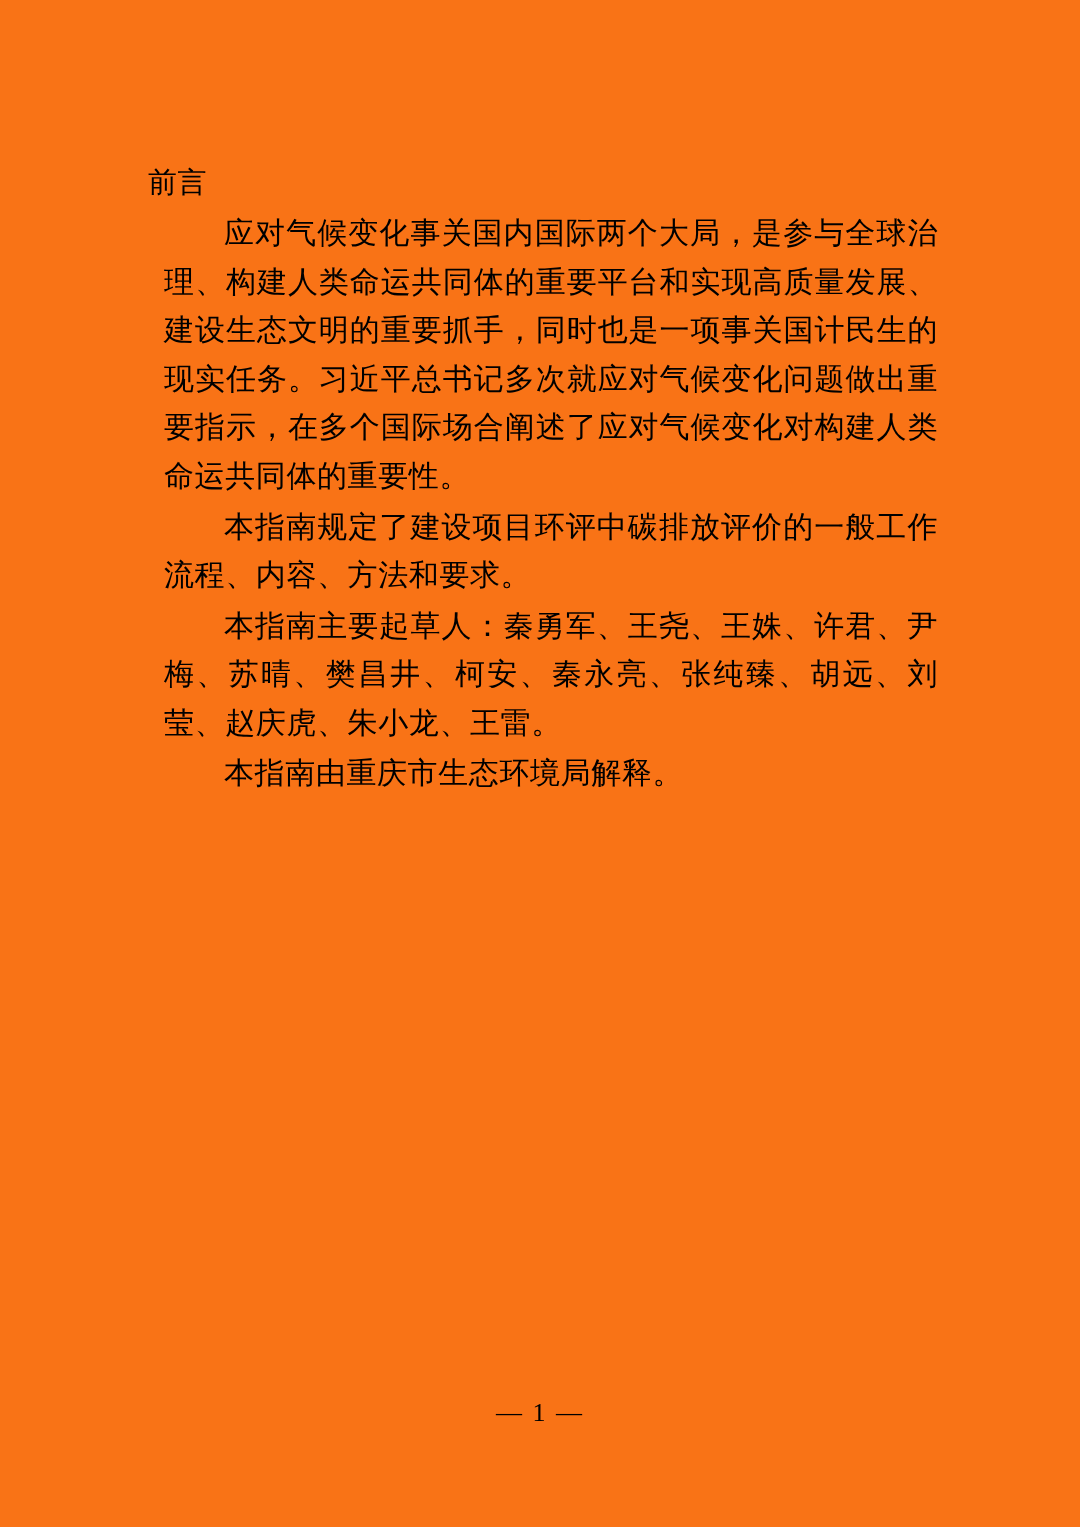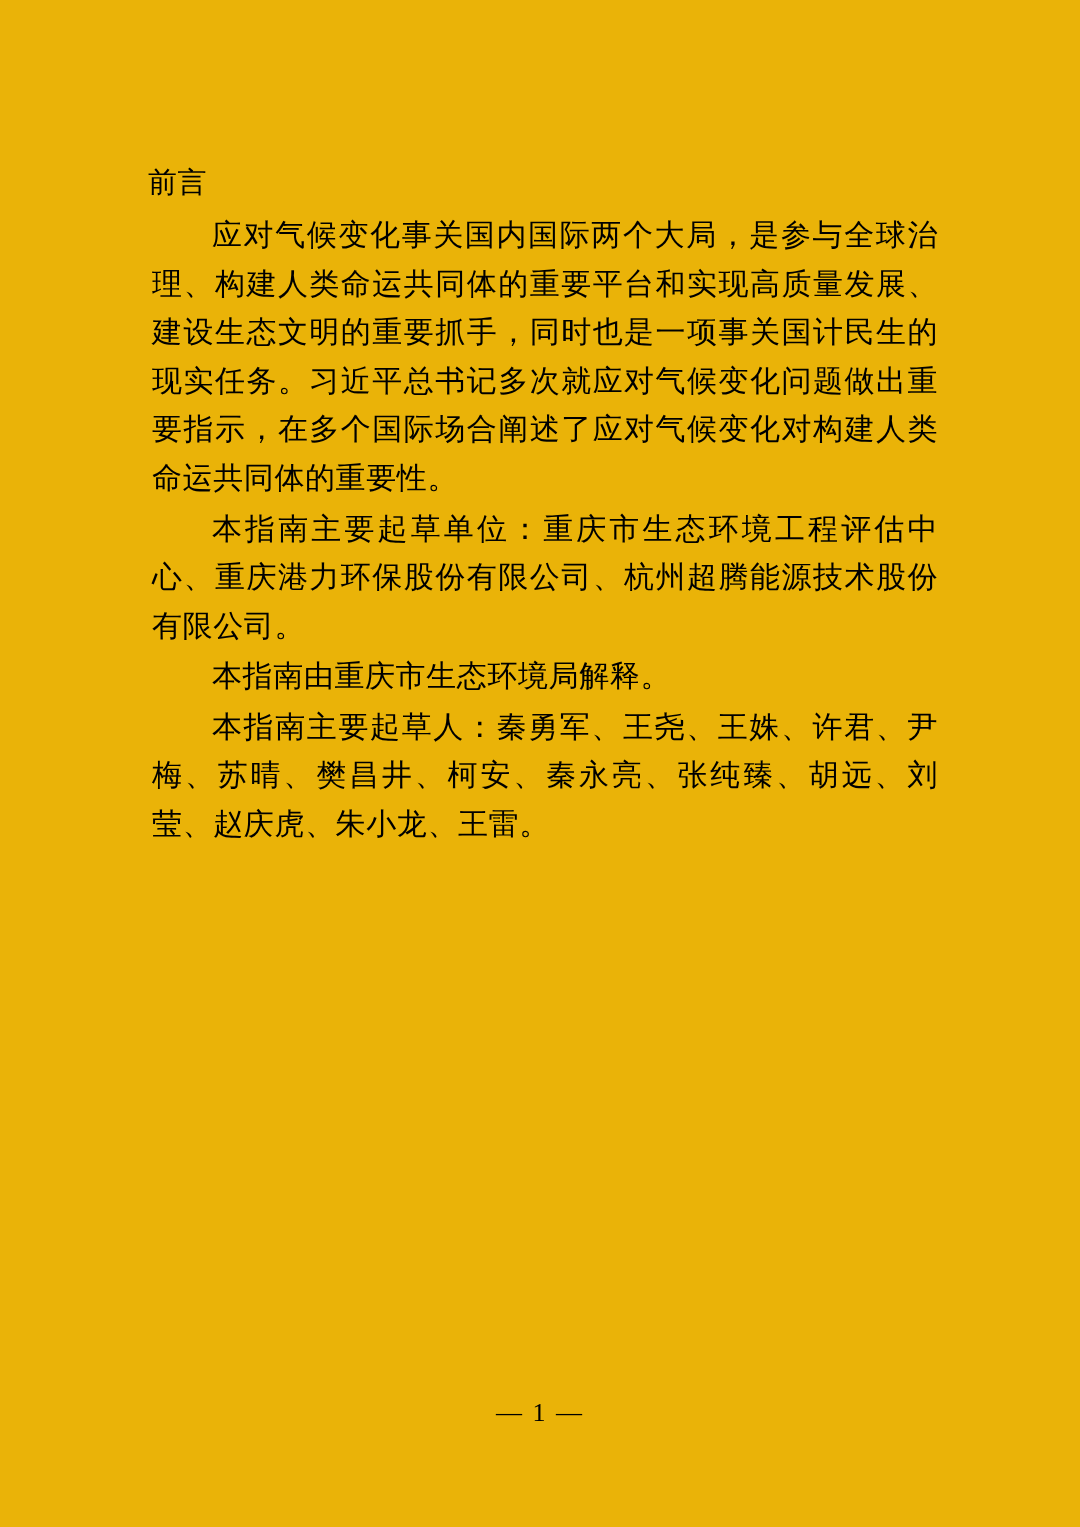--- a/index.html
+++ b/index.html
@@ -4,21 +4,21 @@
 <style>
   html, body {
     margin: 0;
     padding: 0;
     background: #ffffff;
   }
   .page {
     position: relative;
     width: 1080px;
     height: 1527px;
-    background: #eab308;
+    background: #f97316;
     margin: 0 auto;
     overflow: hidden;
     font-family: "Liberation Serif", "DejaVu Serif", serif;
     color: #000000;
   }
   .content {
     position: absolute;
     left: 148px;
     top: 160px;
     width: 790px;
@@ -27,25 +27,26 @@
     font-size: 29px;
     line-height: 1.55;
     letter-spacing: 0.5px;
     margin: 0 0 6px 0;
     font-weight: normal;
   }
   .para {
     font-size: 30px;
     line-height: 1.62;
     letter-spacing: 0.6px;
-    margin: 0 0 2px 4px;
+    margin: 0 0 2px 16px;
     text-indent: 2em;
     text-align: justify;
     text-justify: inter-ideograph;
     word-break: break-all;
+    font-family: Liberation Mono, monospace;
   }
   .footer {
     position: absolute;
     left: 0;
     right: 0;
     top: 1398px;
     text-align: center;
     font-size: 26px;
     letter-spacing: 2px;
     color: #000000;
@@ -54,21 +55,21 @@
 </head>
 <body>
 
 <div class="page">
 
   <div class="content">
 
     <p class="doc-title">前言</p>
 
     <p class="para">应对气候变化事关国内国际两个大局，是参与全球治理、构建人类命运共同体的重要平台和实现高质量发展、建设生态文明的重要抓手，同时也是一项事关国计民生的现实任务。习近平总书记多次就应对气候变化问题做出重要指示，在多个国际场合阐述了应对气候变化对构建人类命运共同体的重要性。</p>
-    <p class="para">本指南主要起草单位：重庆市生态环境工程评估中心、重庆港力环保股份有限公司、杭州超腾能源技术股份有限公司。</p>
+    <p class="para">本指南规定了建设项目环评中碳排放评价的一般工作流程、内容、方法和要求。</p>
+    <p class="para">本指南主要起草人：秦勇军、王尧、王姝、许君、尹梅、苏晴、樊昌井、柯安、秦永亮、张纯臻、胡远、刘莹、赵庆虎、朱小龙、王雷。</p>
     <p class="para">本指南由重庆市生态环境局解释。</p>
-    <p class="para">本指南主要起草人：秦勇军、王尧、王姝、许君、尹梅、苏晴、樊昌井、柯安、秦永亮、张纯臻、胡远、刘莹、赵庆虎、朱小龙、王雷。</p>
 
   </div>
 
   <div class="footer">— 1 —</div>
 
 </div>
 
 </body></html>

